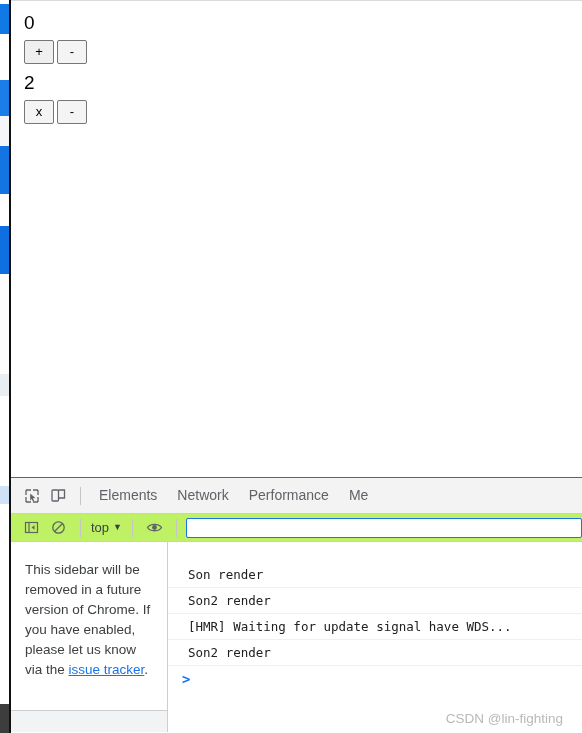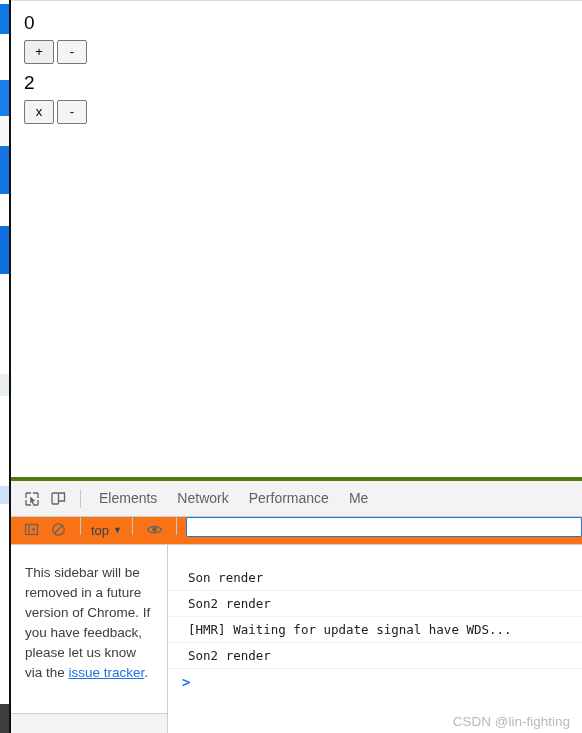--- a/index.html
+++ b/index.html
@@ -95,21 +95,21 @@
     cursor: default;
   }
   .ui-btn.lighter { background: #f4f4f4; }
 
   
   #devtools {
     position: absolute;
     left: 11px; top: 477px;
     width: 571px; height: 256px;
     background: #ffffff;
-    border-top: 4px solid #4d7c0f;
+    border-top: 1px solid #4d7c0f;
     box-sizing: border-box;
     z-index: 2;
     font-family: "Liberation Sans", sans-serif;
   }
 
   
   #dt-tabbar {
     height: 36px;
     background: #f3f3f3;
     border-bottom: 1px solid #cdcdcd;
@@ -144,23 +144,24 @@
     cursor: default;
   }
   .dt-tab.active {
     color: #202124;
     border-bottom: 2px solid #1a73e8;
   }
 
   
   #dt-consolebar {
     height: 28px;
-    background: #f97316;
+    background: #bef264;
     border-bottom: 1px solid #cdcdcd;
     display: flex;
+    align-items: center;
     box-sizing: border-box;
   }
   #dt-consolebar .tool-icon-btn { height: 24px; }
   .ctx-select {
     font-size: 13px;
     color: #3c4043;
     display: flex;
     align-items: center;
     gap: 4px;
     cursor: default;
@@ -246,21 +247,21 @@
     box-sizing: border-box;
   }
   .prompt-caret {
     color: #1a73e8;
     font-size: 14px;
     font-family: "DejaVu Sans Mono", monospace;
     font-weight: bold;
   }
   #watermark {
     position: absolute;
-    right: 12px;
+    right: 19px;
     bottom: 6px;
     font-size: 13.5px;
     color: #b9b9b9;
     font-family: "Liberation Sans", sans-serif;
     pointer-events: none;
   }
 </style>
 </head>
 <body>
 
@@ -360,21 +361,21 @@
 
     <div class="vsep"></div>
 
     <input id="filter-input" type="text" placeholder="" style="">
   </div>
 
   <div id="dt-body">
 
     <div id="dt-sidebar">
       <div class="sidebar-notice">
-        <span>This sidebar will be removed in a future version of Chrome. If you have feedback, please let us know via the </span><a href="#">issue tracker</a><span>.</span>
+        <span>This sidebar will be removed in a future version of Chrome. If you have enabled, please let us know via the </span><a href="#">issue tracker</a><span>.</span>
       </div>
       <div id="sidebar-footer"></div>
     </div>
 
     <div id="dt-messages">
       <div class="log-row">Son render</div>
       <div class="log-row">Son2 render</div>
       <div class="log-row">[HMR] Waiting for update signal have WDS...</div>
       <div class="log-row">Son2 render</div>
 

